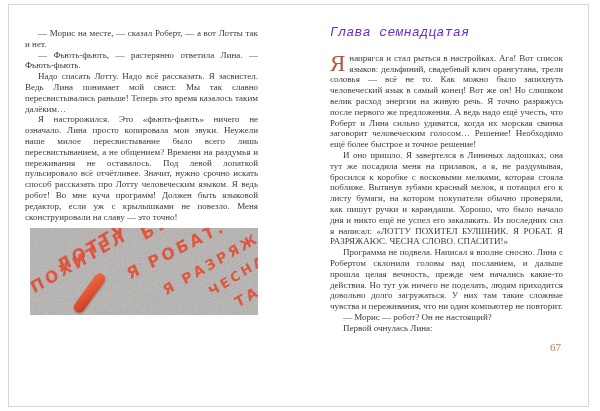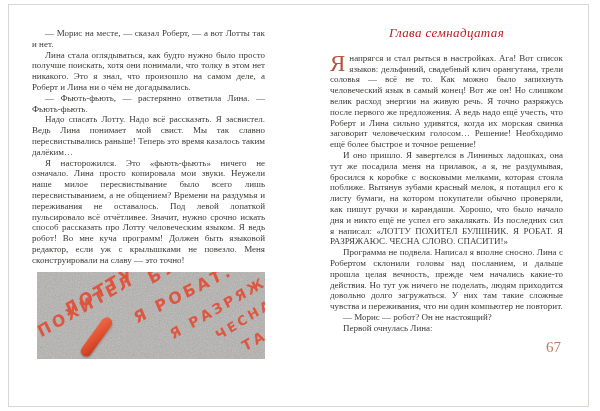--- a/index.html
+++ b/index.html
@@ -19,51 +19,52 @@
     pointer-events: none;
   }
   .page {
     position: absolute;
     top: 24px;
     width: 233px;
     color: #3b3a38;
     font-size: 9px;
     line-height: 10.8px;
   }
-  .page-left  { left: 32px; top: 28px; }
+  .page-left  { left: 25px; top: 28px; }
   .page-right { left: 330px; }
   .page p {
     margin: 0;
     text-align: justify;
     text-indent: 13px;
     hyphens: auto;
     -webkit-hyphens: auto;
   }
   .chapter-title {
     margin: 4px 0 14px 0;
-    text-align: center;
+    text-align: left;
     font-style: italic;
     font-weight: normal;
     font-size: 13px;
     letter-spacing: 0.4px;
-    color: #b91c1c;
+    color: #6d28d9;
+    font-family: Liberation Mono, monospace;
   }
   p.first-par { text-indent: 0; }
   .dropcap {
     float: left;
     font-size: 23px;
     line-height: 19px;
     padding: 1px 4px 0 0;
     color: #b4543c;
   }
   .page-number {
     margin-top: 8px;
     text-align: right;
     padding-right: 2px;
-    font-size: 15px;
+    font-size: 11px;
     color: #bf7a5f;
   }
   
   .illustration {
     position: relative;
     margin: 6px 0 0 5px;
     width: 228px; height: 87px;
     overflow: hidden;
     background: #b5b3b0;
   }
@@ -95,21 +96,20 @@
     box-shadow: 1px 1px 2px rgba(60,60,60,0.35);
   }
 </style>
 </head>
 <body>
 
 <div class="spread-frame"></div>
 
 <div class="page page-left">
   <p>— Морис на месте, — сказал Роберт, — а вот Лотты так и нет.</p>
-  <p>Лина стала оглядываться, как будто нужно было просто получше поискать, хотя они понимали, что толку в этом нет никакого. Это я знал, что произошло на самом деле, а Роберт и Лина ни о чём не догадывались.</p>
   <p>— Фьють-фьють, — растерянно ответила Лина. — Фьють-фьють.</p>
   <p>Надо спасать Лотту. Надо всё рассказать. Я засвистел. Ведь Лина понимает мой свист. Мы так славно пересвистывались раньше! Теперь это время казалось таким далёким…</p>
   <p>Я насторожился. Это «фьють-фьють» ничего не означало. Лина просто копировала мои звуки. Неужели наше милое пересвистывание было всего лишь пересвистыванием, а не общением? Времени на раздумья и переживания не оставалось. Под левой лопаткой пульсировало всё отчётливее. Значит, нужно срочно искать способ рассказать про Лотту человеческим языком. Я ведь робот! Во мне куча программ! Должен быть языковой редактор, если уж с крылышками не повезло. Меня сконструировали на славу — это точно!</p>
 
   <div class="illustration">
     <svg class="noise-svg" xmlns="http://www.w3.org/2000/svg">
       <filter id="grain">
         <feTurbulence type="fractalNoise" baseFrequency="0.85" numOctaves="3" stitchTiles="stitch"></feTurbulence>
         <feColorMatrix type="saturate" values="0"></feColorMatrix>
       </filter>

